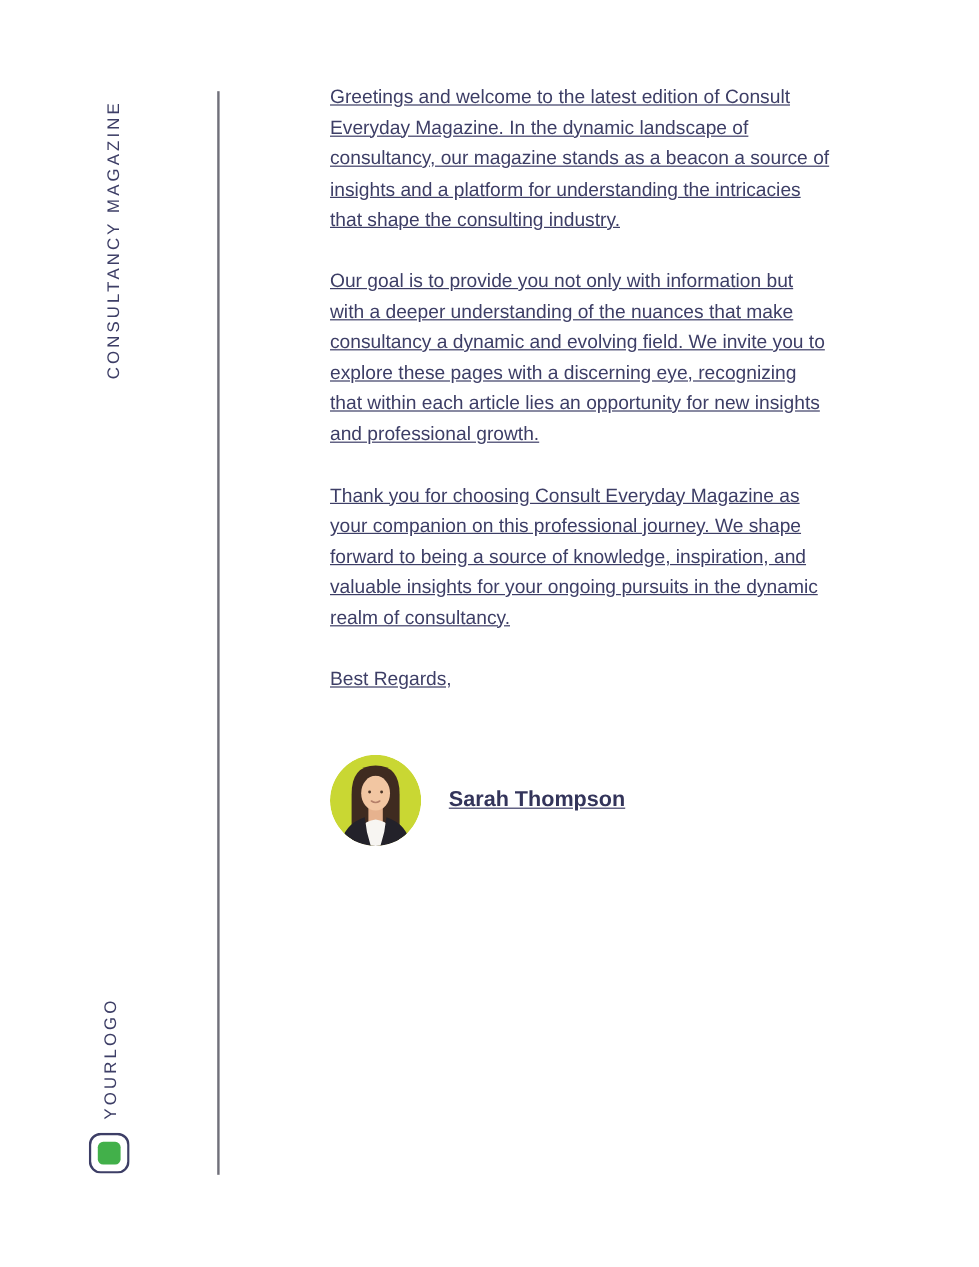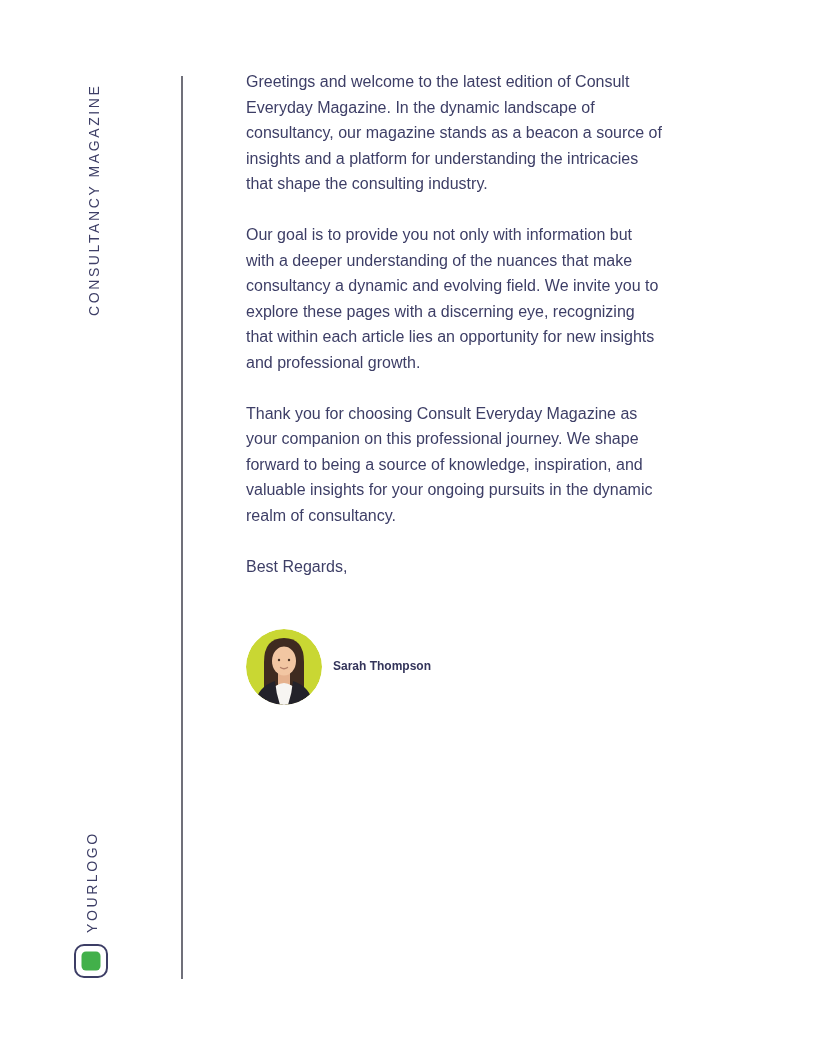--- a/index.html
+++ b/index.html
@@ -35,23 +35,24 @@
   }
   .logo-box {
     position: absolute;
     left: 74px;
     top: 944px;
     width: 34px;
     height: 34px;
   }
   .content {
     position: absolute;
-    left: 246px;
+    left: 275px;
     top: 69px;
     width: 465px;
+    text-decoration: underline;
   }
   .content p {
     font-size: 16px;
     line-height: 25.5px;
     white-space: pre-line;
     margin-bottom: 25.5px;
     color: #3d3e66;
   }
   .content p.closing { margin-bottom: 16px; }
   .signature {
@@ -61,22 +62,22 @@
   }
   .avatar {
     width: 76px;
     height: 76px;
     border-radius: 50%;
     overflow: hidden;
     flex: 0 0 auto;
   }
   .avatar svg { display: block; width: 76px; height: 76px; }
   .sig-text {
-    margin-left: 11px;
-    font-size: 12px;
+    margin-left: 23px;
+    font-size: 18px;
     line-height: 25.5px;
   }
   .sig-name { font-weight: bold; color: #33345a; }
 </style>
 </head>
 <body>
 
 <div class="page">
 
   <div class="vlabel vlabel-magazine">CONSULTANCY MAGAZINE</div>

